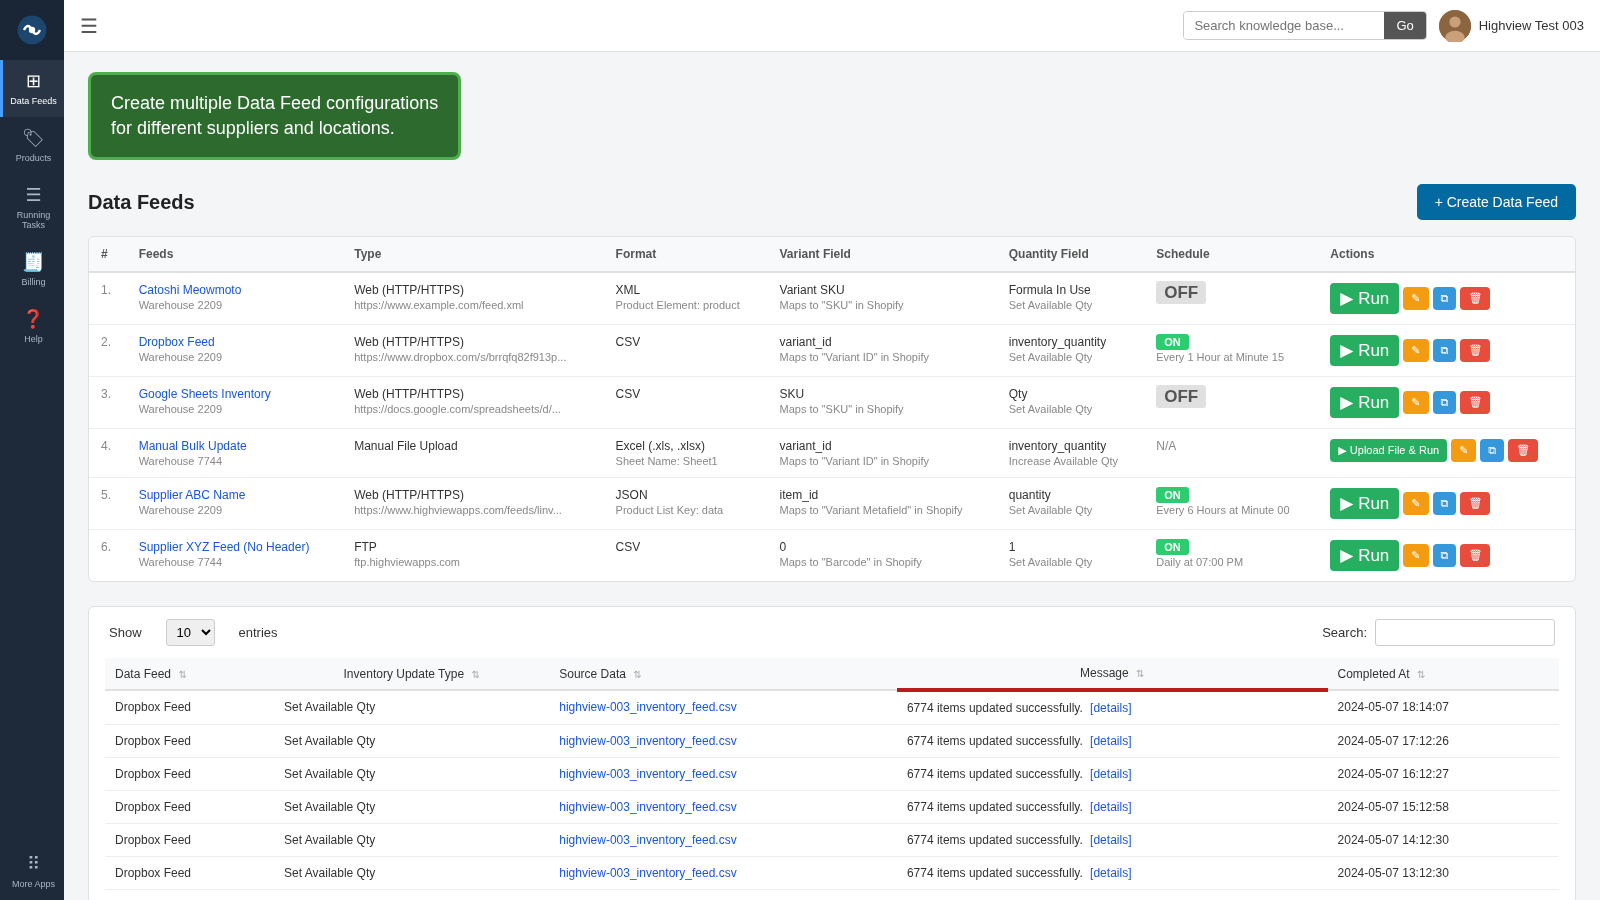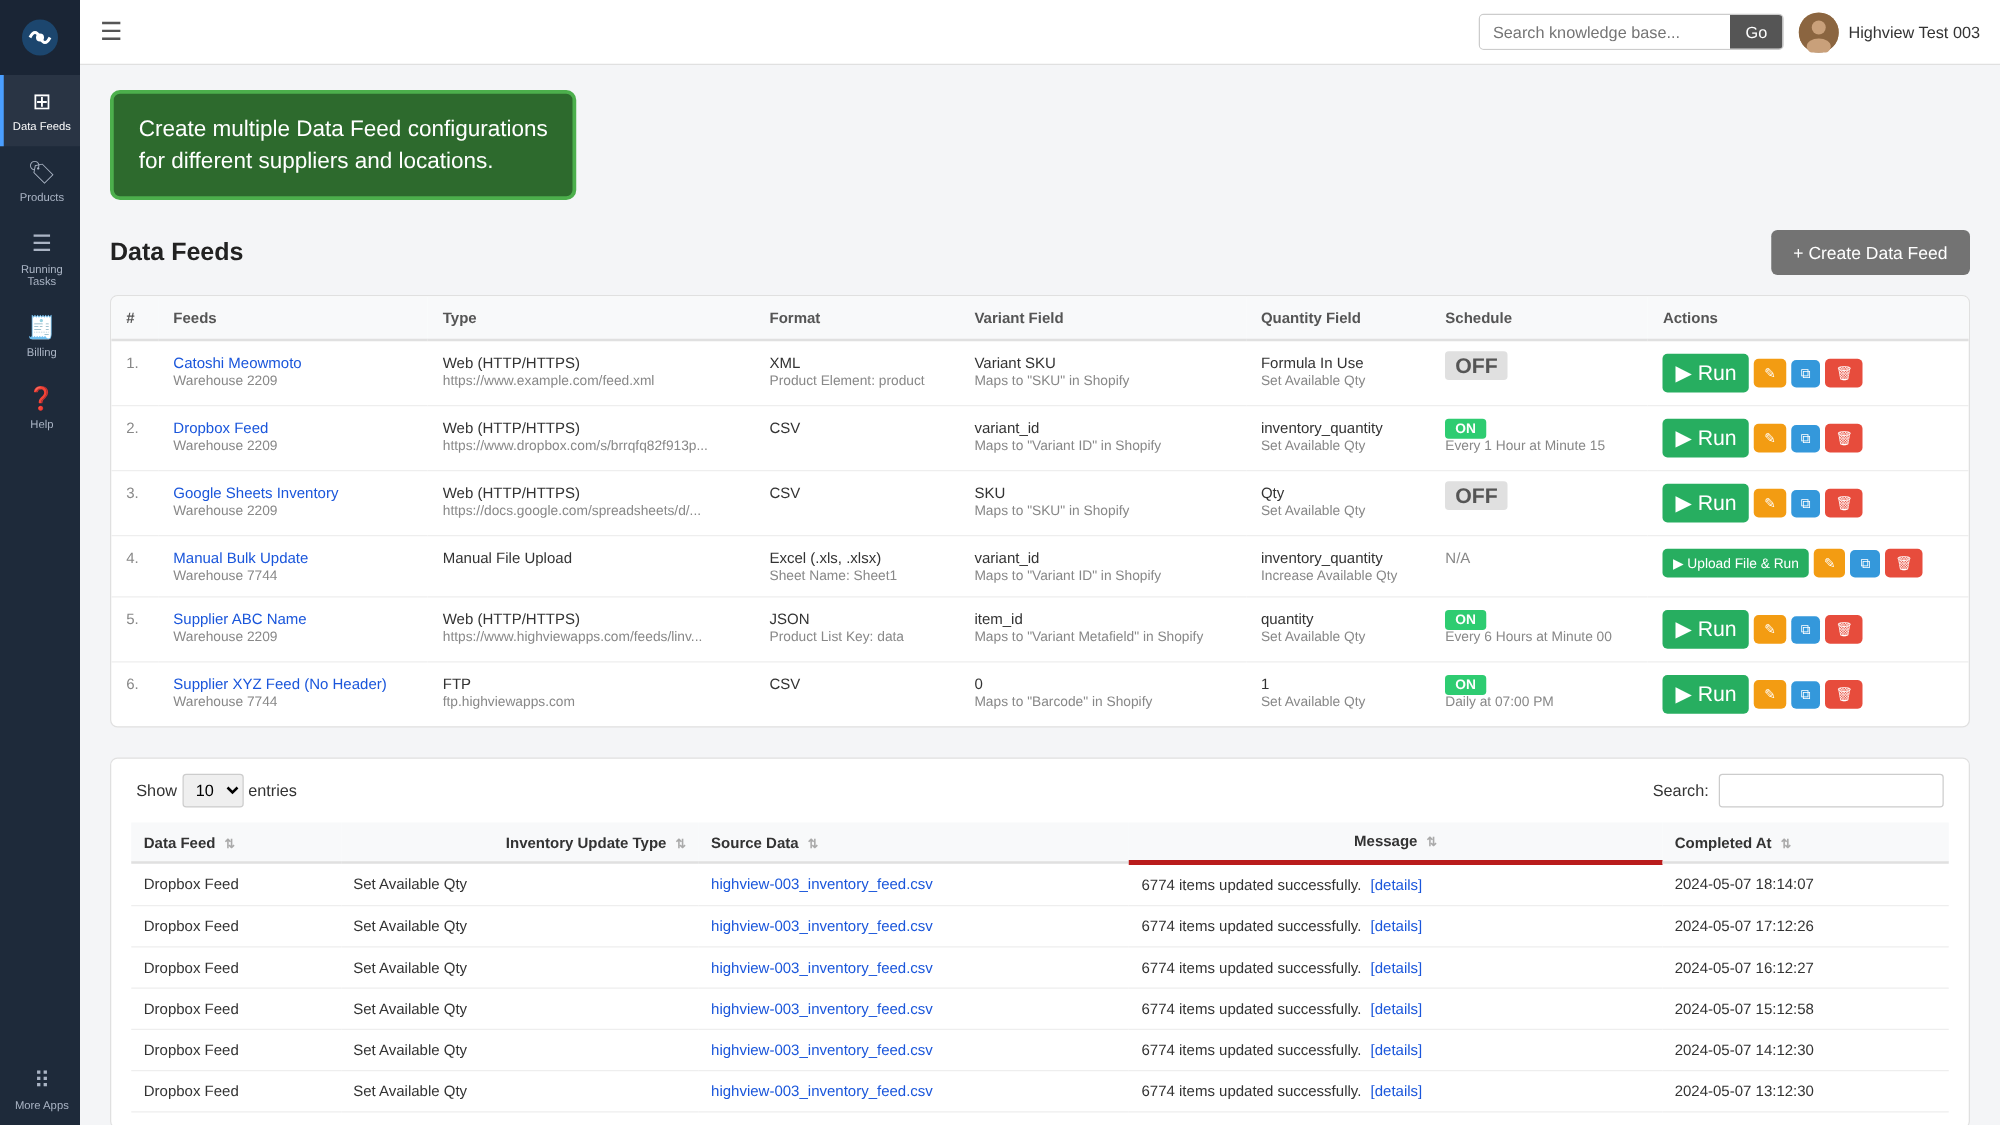--- a/index.html
+++ b/index.html
@@ -137,21 +137,21 @@
     
     .page-header {
       display: flex;
       align-items: center;
       justify-content: space-between;
       margin-bottom: 16px;
       margin-top: 8px;
     }
     .page-title { font-size: 20px; font-weight: 600; color: #222; }
     .btn-create {
-      background: #737373;
+      background: #0369a1;
       color: #fff;
       border: none;
       padding: 10px 18px;
       border-radius: 5px;
       font-size: 14px;
       cursor: pointer;
       font-weight: 500;
     }
 
     
@@ -193,26 +193,26 @@
 
     
     .section-title { font-size: 18px; font-weight: 600; color: #222; margin-bottom: 16px; }
     .activity-controls {
       display: flex;
       align-items: center;
       justify-content: space-between;
       margin-bottom: 12px;
       padding: 0 4px;
     }
-    .show-entries { display: flex; align-items: center; gap: 4px; font-size: 13px; }
+    .show-entries { display: flex; align-items: center; gap: 24px; font-size: 13px; }
     .show-entries select { border: 1px solid #ccc; border-radius: 3px; padding: 4px 6px; font-size: 13px; }
     .search-right { display: flex; align-items: center; gap: 8px; font-size: 13px; }
     .search-right input { border: 1px solid #ccc; border-radius: 3px; padding: 5px 8px; font-size: 13px; width: 180px; }
 
-    .activity-table thead th { font-size: 12px; font-weight: 700; color: #333; }
+    .activity-table thead th { font-size: 12px; font-weight: 400; color: #333; }
     .sort-icon { color: #aaa; margin-left: 4px; font-size: 10px; }
     .link-blue { color: #1a56db; text-decoration: none; }
     .details-link { color: #1a56db; text-decoration: none; margin-left: 4px; }
   </style>
 </head>
 <body>
 
 <nav class="sidebar">
   <div class="sidebar-logo">
     <svg viewBox="0 0 40 40" fill="none" xmlns="http://www.w3.org/2000/svg">
@@ -529,21 +529,21 @@
           <div class="search-right">
             <span>Search:</span>
             <input type="text" style="">
           </div>
         </div>
 
         <table class="activity-table" style="width:100%; border-collapse: collapse;">
           <thead>
             <tr>
               <th style="padding:8px 10px; border-bottom:2px solid #e0e0e0; text-align:left; font-size:12px; color:#333; background:#f8f9fa;">Data Feed <span class="sort-icon">⇅</span></th>
-              <th style="padding:8px 10px; border-bottom:2px solid #e0e0e0; text-align:right; font-size:12px; color:#333; background:#f8f9fa;">Inventory Update Type <span class="sort-icon">⇅</span></th>
+              <th style="padding:8px 10px; border-bottom:2px solid #e0e0e0; text-align:center; font-size:12px; color:#333; background:#f8f9fa;">Inventory Update Type <span class="sort-icon">⇅</span></th>
               <th style="padding:8px 10px; border-bottom:2px solid #e0e0e0; text-align:left; font-size:12px; color:#333; background:#f8f9fa;">Source Data <span class="sort-icon">⇅</span></th>
               <th style="padding:8px 10px; border-bottom:4px solid #b91c1c; text-align:center; font-size:12px; color:#333; background:#f8f9fa;">Message <span class="sort-icon">⇅</span></th>
               <th style="padding:8px 10px; border-bottom:2px solid #e0e0e0; text-align:left; font-size:12px; color:#333; background:#f8f9fa;">Completed At <span class="sort-icon">⇅</span></th>
             </tr>
           </thead>
           <tbody id="activity-tbody">
           <tr style="border-bottom: 1px solid rgb(238, 238, 238);">
     <td style="padding:9px 10px; font-size:12px;">Dropbox Feed</td>
     <td style="padding:9px 10px; font-size:12px;">Set Available Qty</td>
     <td style="padding:9px 10px; font-size:12px;">

